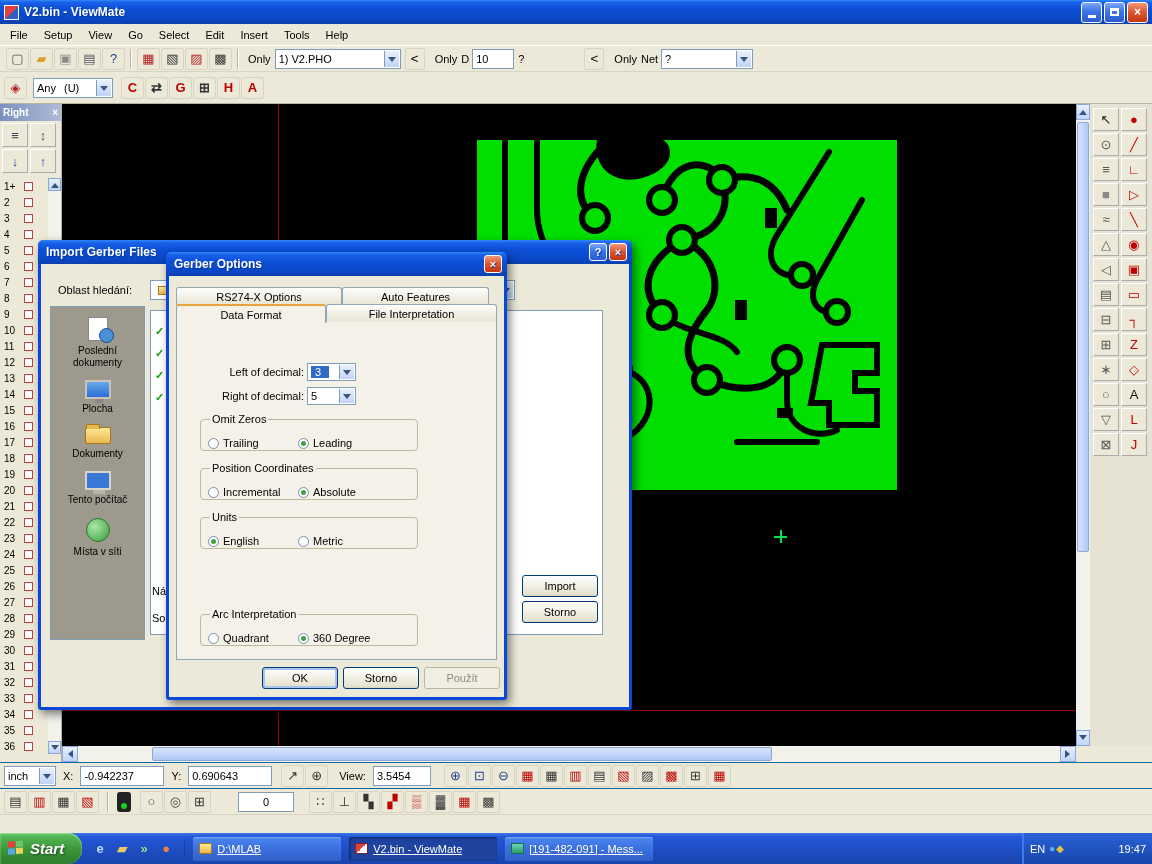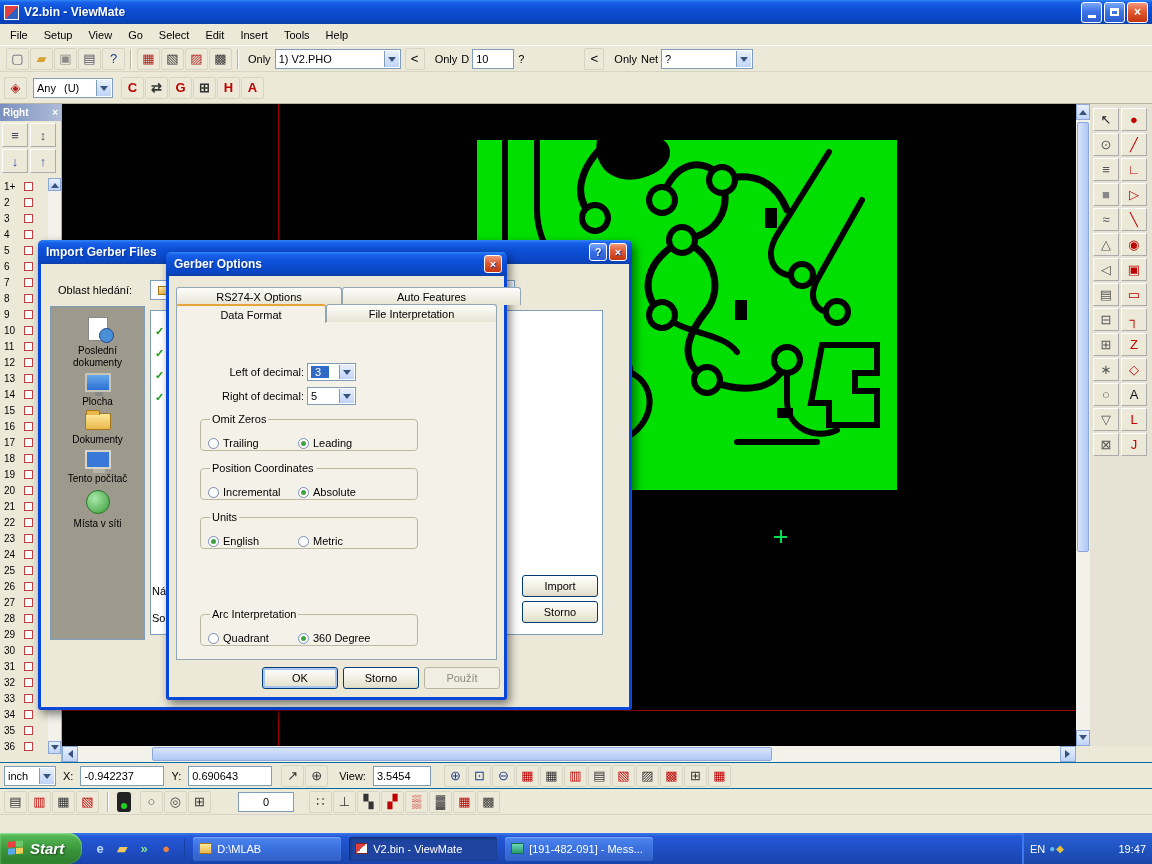--- a/index.html
+++ b/index.html
@@ -118,21 +118,21 @@
     text-shadow:1px 1px 2px #1A4A1A; box-shadow:inset 0 1px 2px #9AE89A; }
   .winflag { width:17px; height:15px; display:grid; grid-template-columns:7px 7px;
     grid-template-rows:6px 6px; gap:1px; transform:skewY(-5deg); }
   .winflag span:nth-child(1){background:#E84040;} .winflag span:nth-child(2){background:#6AC86A;}
   .winflag span:nth-child(3){background:#58A8F0;} .winflag span:nth-child(4){background:#F0D058;}
   .qlaunch { display:flex; align-items:center; gap:2px; padding:0 8px; border-right:1px solid #1840A0; }
   .qbtn { width:20px; height:20px; display:flex; align-items:center; justify-content:center;
     background:transparent; border:none; font-weight:bold; }
   .task-btn { width:148px; height:24px; margin-left:8px; border-radius:3px; display:flex; align-items:center;
     gap:5px; padding:0 6px; color:#fff; background:linear-gradient(180deg,#4B86F0,#3A6FDD 50%,#3261C8);
-    box-shadow:inset 0 1px 1px #7AA8F8; overflow:hidden; white-space:nowrap; }
+    box-shadow:inset 0 1px 1px #7AA8F8; overflow:hidden; white-space:nowrap;text-decoration:underline; }
   .task-btn.active { background:#1E44A0; box-shadow:inset 1px 1px 3px #102860; }
   .ticon { width:13px; height:11px; flex:0 0 auto; }
   .ticon-folder { background:linear-gradient(#FFE89C,#E8B84C); border:1px solid #A87818; }
   .ticon-vm { background:linear-gradient(135deg,#E04040 0 50%,#fff 50% 100%); border:1px solid #802020; }
   .ticon-msg { background:linear-gradient(#6AD8B8,#2A9A6A); border:1px solid #187048; }
   .task-label { overflow:hidden; text-overflow:ellipsis; font-size:11px; }
   .tray { margin-left:auto; height:31px; width:130px; background:linear-gradient(180deg,#2A62D8,#1845A8);
     border-left:2px solid #3C78F0; display:flex; align-items:center; gap:4px; padding:0 6px; color:#fff; }
   .tray-ico { border:none; background:transparent; font-size:10px; }
   .tray-time { margin-left:auto; font-size:11px; }
@@ -153,21 +153,21 @@
 
   .import-dlg { left:38px; top:240px; width:594px; height:470px; z-index:50; }
   .gerber-dlg { left:166px; top:252px; width:341px; height:448px; z-index:60; }
 
   
   .lookin-lbl { position:absolute; left:17px; top:20px; }
   .lookin-combo { position:absolute; left:109px; top:16px; width:365px; height:20px; }
   .folder-mini { width:14px; height:9px; background:linear-gradient(#FFE89C,#E8B84C);
     border:1px solid #A87818; margin:0 4px; }
   .places { position:absolute; left:9px; top:42px; width:95px; height:334px; background:#9D9A8D;
-    border:1px solid #7F9DB9; display:flex; flex-direction:column; align-items:center; padding-top:10px; gap:5px; }
+    border:1px solid #7F9DB9; display:flex; flex-direction:column; align-items:center; padding-top:10px; gap:12px; }
   .place { display:flex; flex-direction:column; align-items:center; gap:4px; width:90px; }
   .place-lbl { font-size:10px; text-align:center; line-height:1.15; }
   .pi-doc { width:20px; height:24px; background:#fff; border:1px solid #888; position:relative; }
   .pi-doc::after { content:""; position:absolute; right:-7px; bottom:-3px; width:13px; height:13px;
     border-radius:50%; background:#4A90D8; border:1px solid #224488; }
   .pi-desktop { width:26px; height:19px; background:linear-gradient(#68A8E8,#2A6FD6);
     border:2px solid #C8C4B8; position:relative; }
   .pi-desktop::after { content:""; position:absolute; left:8px; bottom:-6px; width:8px; height:4px; background:#888; }
   .pi-folder { width:26px; height:17px; background:linear-gradient(#FFE89C,#E8B84C);
     border:1px solid #A87818; border-radius:2px; position:relative; }
@@ -190,21 +190,21 @@
   .xp-btn.disabled { color:#8D8A7D; border-color:#B8B4A2; background:#F0EEE2; }
   .import-btn { position:absolute; left:481px; top:311px; }
   .storno-btn { position:absolute; left:481px; top:337px; }
 
   
   .tabs-r1 { position:absolute; left:7px; top:11px; display:flex; }
   .tabs-r2 { position:absolute; left:7px; top:28px; display:flex; }
   .tab { height:18px; display:flex; align-items:center; justify-content:center;
     border:1px solid #91A7B4; border-bottom:none; border-radius:3px 3px 0 0;
     background:linear-gradient(180deg,#FDFDFB,#E8E5D4); font-size:11px; }
-  .tab.t-rs { width:166px; } .tab.t-af { width:179px; } .tab.t-df { width:150px; } .tab.t-fi { width:171px; }
+  .tab.t-rs { width:166px; } .tab.t-af { width:147px; } .tab.t-df { width:150px; } .tab.t-fi { width:171px; }
   .tab.active { background:#F4F2E8; border-top:2px solid #E8A33D; font-weight:normal; height:19px; z-index:2; }
   .tab-page { position:absolute; left:7px; top:46px; width:321px; height:338px; background:#F4F2E8;
     border:1px solid #91A7B4; border-top:none; }
   .dec-row { position:absolute; left:0; width:100%; height:20px; }
   .dec-row label { position:absolute; left:0; top:3px; width:127px; text-align:right; }
   .dec-row .combo { position:absolute; left:130px; top:0; width:49px; height:18px; }
   .grp { position:absolute; left:23px; width:218px; height:38px; border:1px solid #BCB8A0;
     border-radius:4px; padding:13px 0 0 7px; }
   .grp legend { font-size:11px; padding:0 2px; margin-left:2px; }
   .opts { display:flex; align-items:center; margin-top:-1px; }

